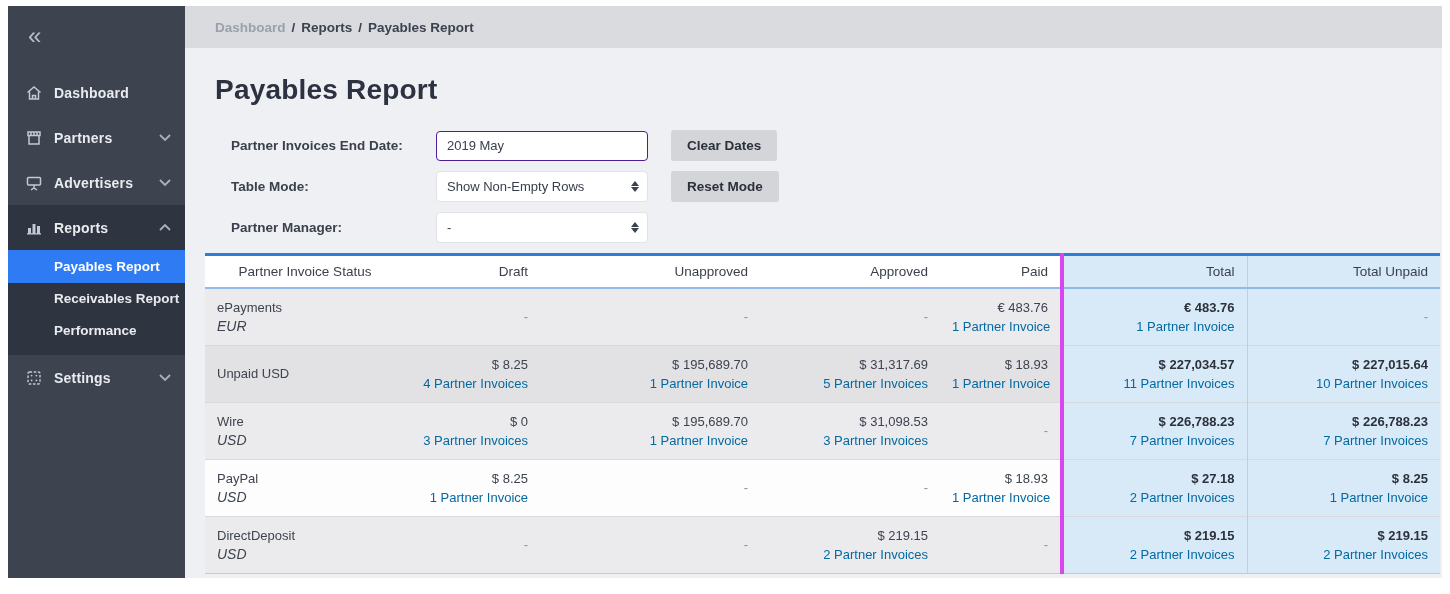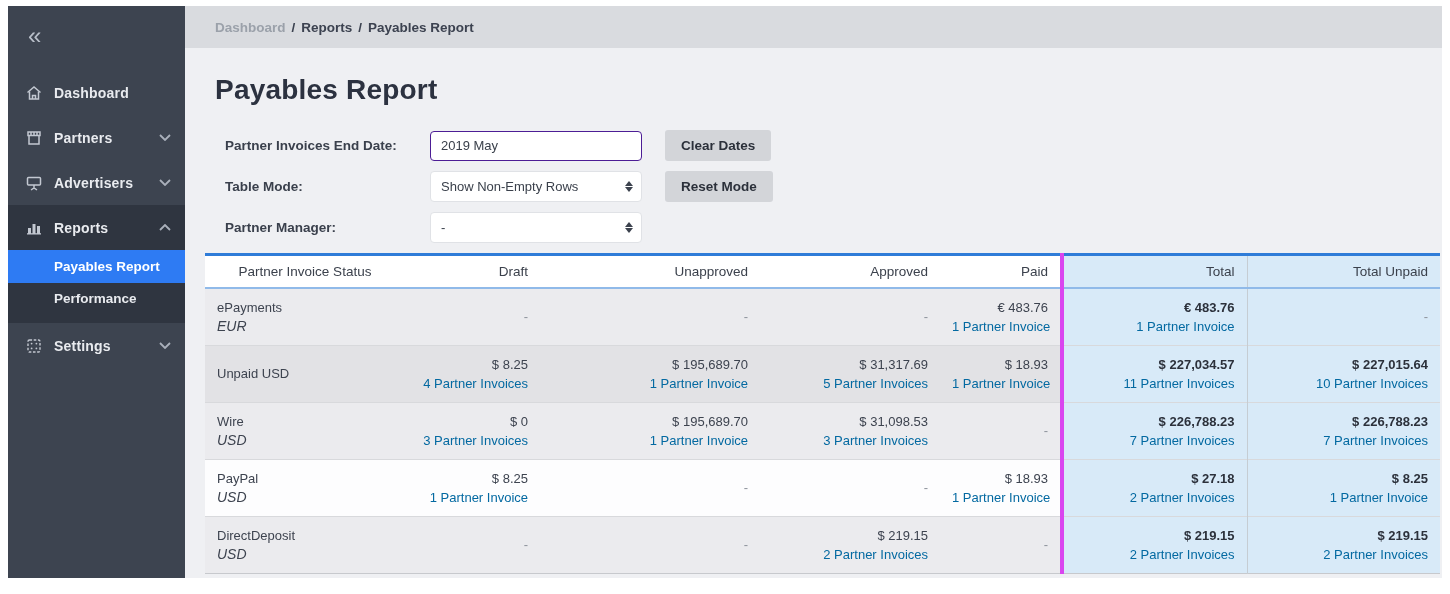--- a/index.html
+++ b/index.html
@@ -20,21 +20,21 @@
 
   
   .main { flex:1; display:flex; flex-direction:column; background:#eff0f3; overflow:hidden; }
   .breadcrumb-bar { height:42px; background:#d9dbdf; display:flex; align-items:center; padding-left:30px; font-size:13.5px; font-weight:600; color:#3c4250; flex:none; }
   .breadcrumb-bar .crumb-muted { color:#9ba1aa; }
   .breadcrumb-bar .crumb-sep { margin:0 6px; color:#3c4250; }
 
   .content { padding:0 2px 0 20px; }
   .page-title { font-size:28px; font-weight:700; color:#2c3240; margin:26px 0 24px 10px; letter-spacing:.2px; }
 
-  .filter-row { display:flex; align-items:center; margin:0 0 10px 20px; height:31px; }
+  .filter-row { display:flex; align-items:center; margin:0 0 10px 26px; height:31px; }
   .filter-label { width:205px; font-size:13.5px; font-weight:600; color:#3a404c; }
   .text-input { width:212px; height:30px; border:1px solid #4c1d95; border-radius:4px; background:#fff; padding:0 10px; font-size:13px; color:#3a404b; font-family:"Liberation Sans", sans-serif; }
   .select-box { width:212px; height:31px; border:1px solid #e0e2e6; border-radius:4px; background:#fff; display:flex; align-items:center; padding:0 8px 0 10px; font-size:13px; color:#3a404b; cursor:pointer; }
   .select-box .select-value { flex:1; }
   .stepper { display:flex; flex-direction:column; align-items:center; gap:1px; color:#3c424e; }
   .gray-btn { margin-left:23px; height:31px; min-width:105px; padding:8px 16px; background:#d3d5d9; border:none; border-radius:3px; font-size:13.5px; font-weight:700; color:#2b303a; font-family:"Liberation Sans", sans-serif; cursor:pointer; }
 
   
   .report-table { width:1235px; border-collapse:collapse; table-layout:fixed; margin-top:10px; border-top:3px solid #2f7cd8; border-bottom:1px solid #c7c9cd; background:#fff; }
   .report-table col.c1{width:200px}.report-table col.c2{width:135px}.report-table col.c3{width:220px}
@@ -116,20 +116,21 @@
               </svg>
             </span>
             <span class="nav-label">Reports</span>
             <span class="chev up">
               <svg width="12" height="7" viewBox="0 0 12 7" fill="none" stroke="currentColor" stroke-width="1.8">
                 <path d="M1 1l5 5 5-5"></path>
               </svg>
             </span>
           </div>
           <div class="subnav-item active">Payables Report</div>
+          <div class="subnav-item">Receivables Report</div>
           <div class="subnav-item">Performance</div>
         </div>
         <div class="nav-item">
           <span class="nav-icon">
             <svg width="18" height="18" viewBox="0 0 18 18" fill="none" stroke="currentColor" stroke-width="1.4">
               <rect x="3" y="3" width="12" height="12" rx="1.5" stroke-dasharray="2.6 1.6"></rect>
               <circle cx="6.6" cy="6.6" r="0.9" fill="currentColor" stroke="none"></circle>
               <circle cx="11.4" cy="6.6" r="0.9" fill="currentColor" stroke="none"></circle>
               <circle cx="6.6" cy="11.4" r="0.9" fill="currentColor" stroke="none"></circle>
               <circle cx="11.4" cy="11.4" r="0.9" fill="currentColor" stroke="none"></circle>

